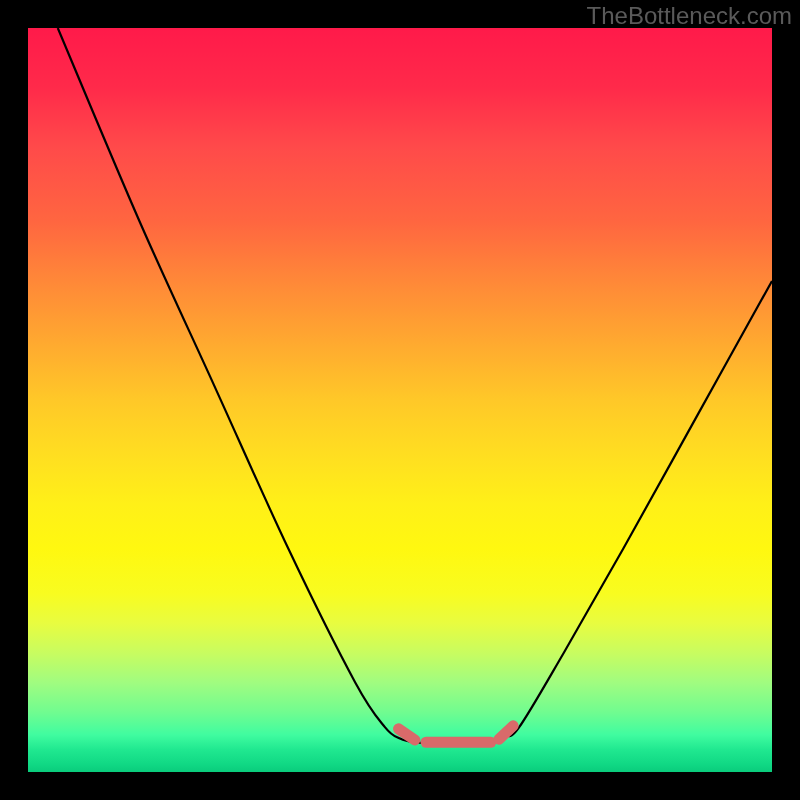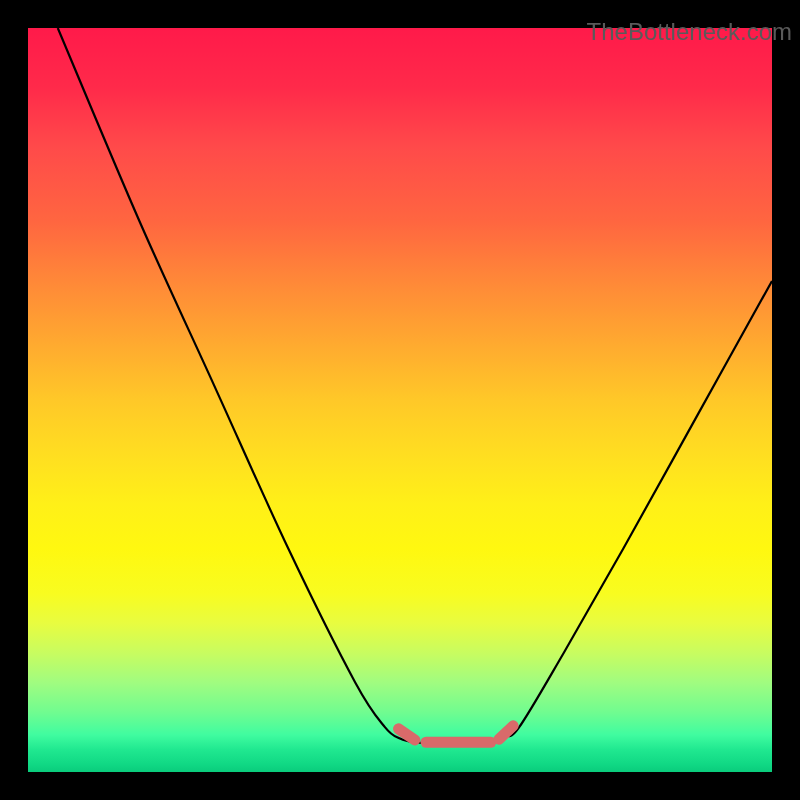--- a/index.html
+++ b/index.html
@@ -1,19 +1,19 @@
 <!DOCTYPE html>
 <html><head>
 <meta charset="utf-8">
 <style>
   * { margin: 0; padding: 0; box-sizing: border-box; }
   body { width: 800px; height: 800px; background: #000; position: relative; font-family: Arial, sans-serif; }
   .watermark {
     position: absolute;
-    top: 18px;
+    top: 2px;
     right: 8px;
     color: #5a5a5a;
     font-size: 24px;
     font-weight: 500;
     z-index: 10;
   }
   .chart-container {
     position: absolute;
     left: 28px;
     top: 28px;

